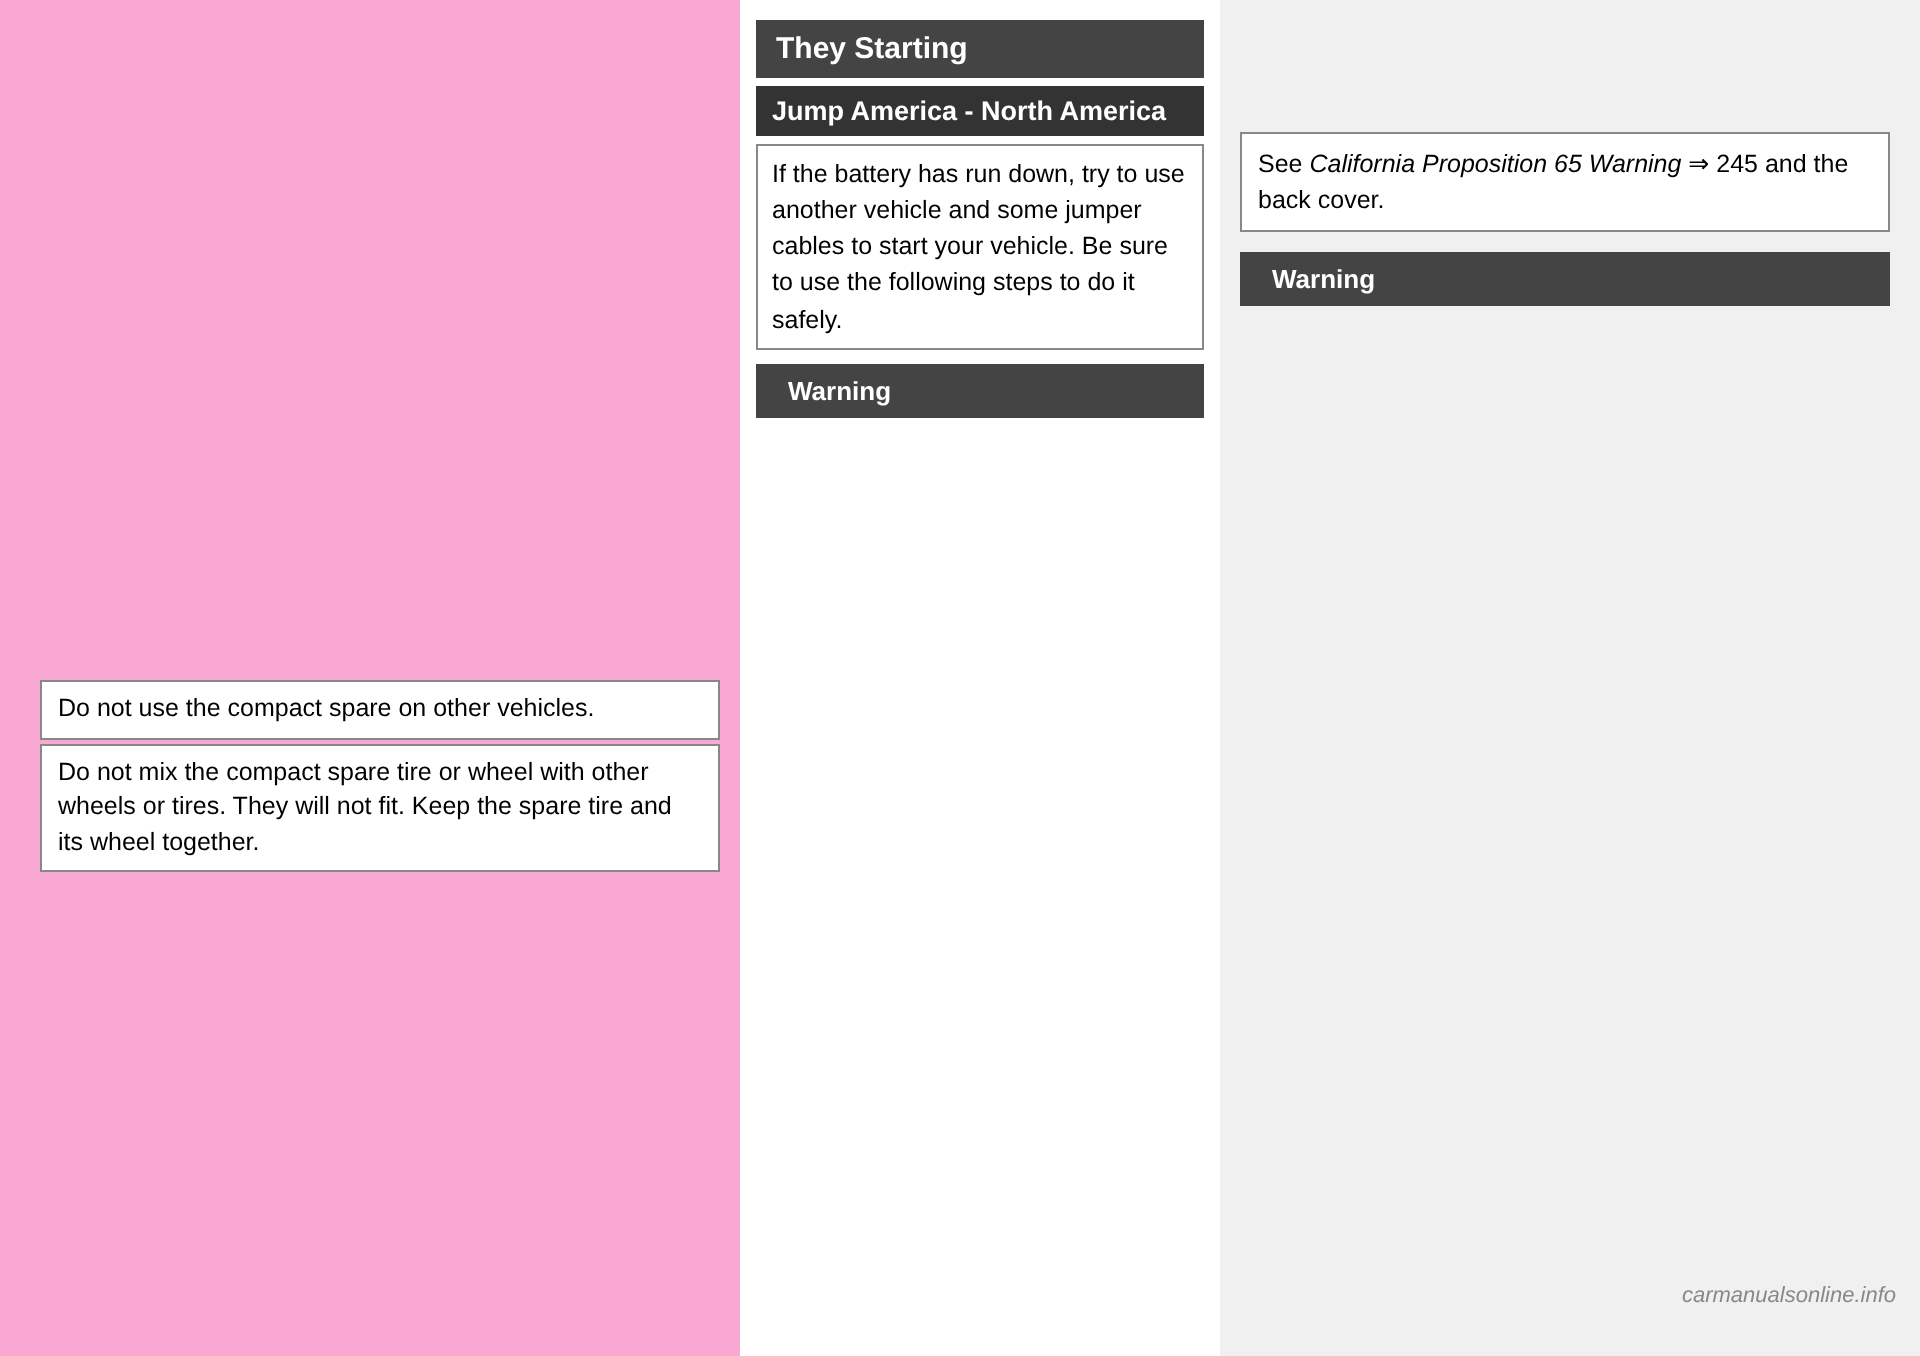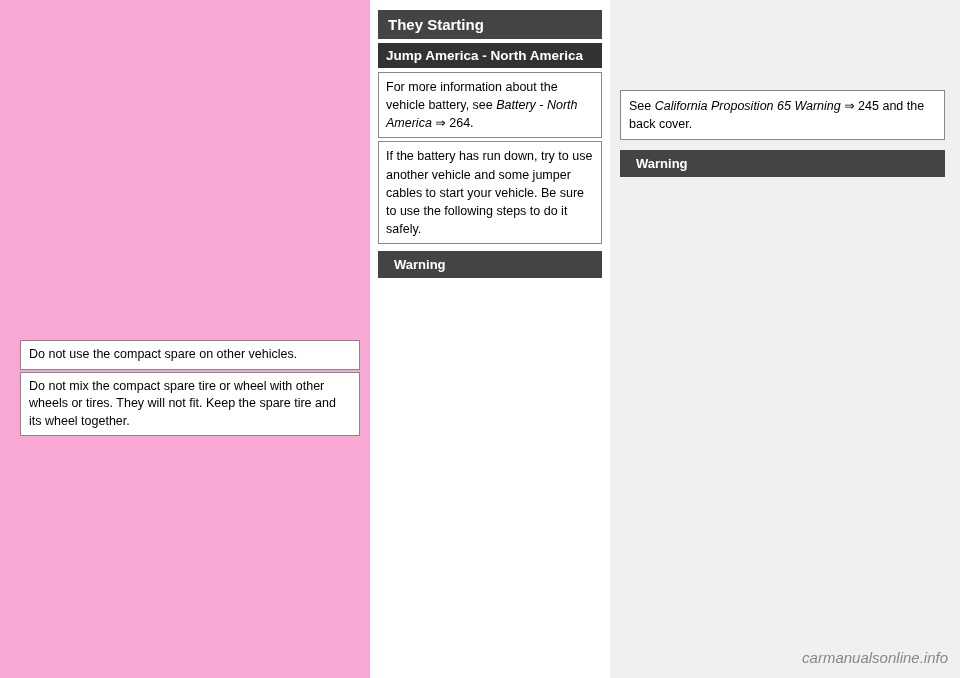--- a/index.html
+++ b/index.html
@@ -123,33 +123,33 @@
       margin-bottom: 8px;
     }
 
     .right-content-box {
       border: 1px solid #888;
       background: #ffffff;
       padding: 6px 8px;
       font-size: 12.5px;
       line-height: 1.45;
       margin-bottom: 6px;
-      margin-top: 80px;
+      margin-top: 56px;
     }
 
     .right-content-box em {
       font-style: italic;
     }
 
     .watermark {
       position: absolute;
-      bottom: 12px;
+      bottom: 24px;
       right: 12px;
       color: #888;
-      font-size: 15px;
+      font-size: 11px;
       font-style: italic;
     }
   </style>
 </head>
 <body>
 
 <div class="page-container">
 
   <div class="left-col">
     <div class="compact-spare-box">
@@ -159,23 +159,20 @@
       <span>Do not mix the compact spare tire or wheel with other wheels or tires. They will not fit. Keep the spare tire and its wheel together.</span>
     </div>
   </div>
 
   <div class="mid-col">
     <div class="section-header">
       <span>They Starting</span>
     </div>
     <div class="subsection-header">
       <span>Jump America - North America</span>
-    </div>
-    <div class="content-box">
-      <span>For more information about the vehicle battery, see <em>Battery - North America</em> ⇒ 264.</span>
     </div>
     <div class="content-box">
       <span>If the battery has run down, try to use another vehicle and some jumper cables to start your vehicle. Be sure to use the following steps to do it safely.</span>
     </div>
     <div class="warning-btn">
       <span>
         <svg viewBox="0 0 18 18" xmlns="http://www.w3.org/2000/svg">
           <polygon points="9,2 17,16 1,16" fill="none" stroke="#ffffff" stroke-width="1.5"></polygon>
           <text x="9" y="14.5" text-anchor="middle" fill="#ffffff" font-size="9" font-weight="bold">!</text>
         </svg>

